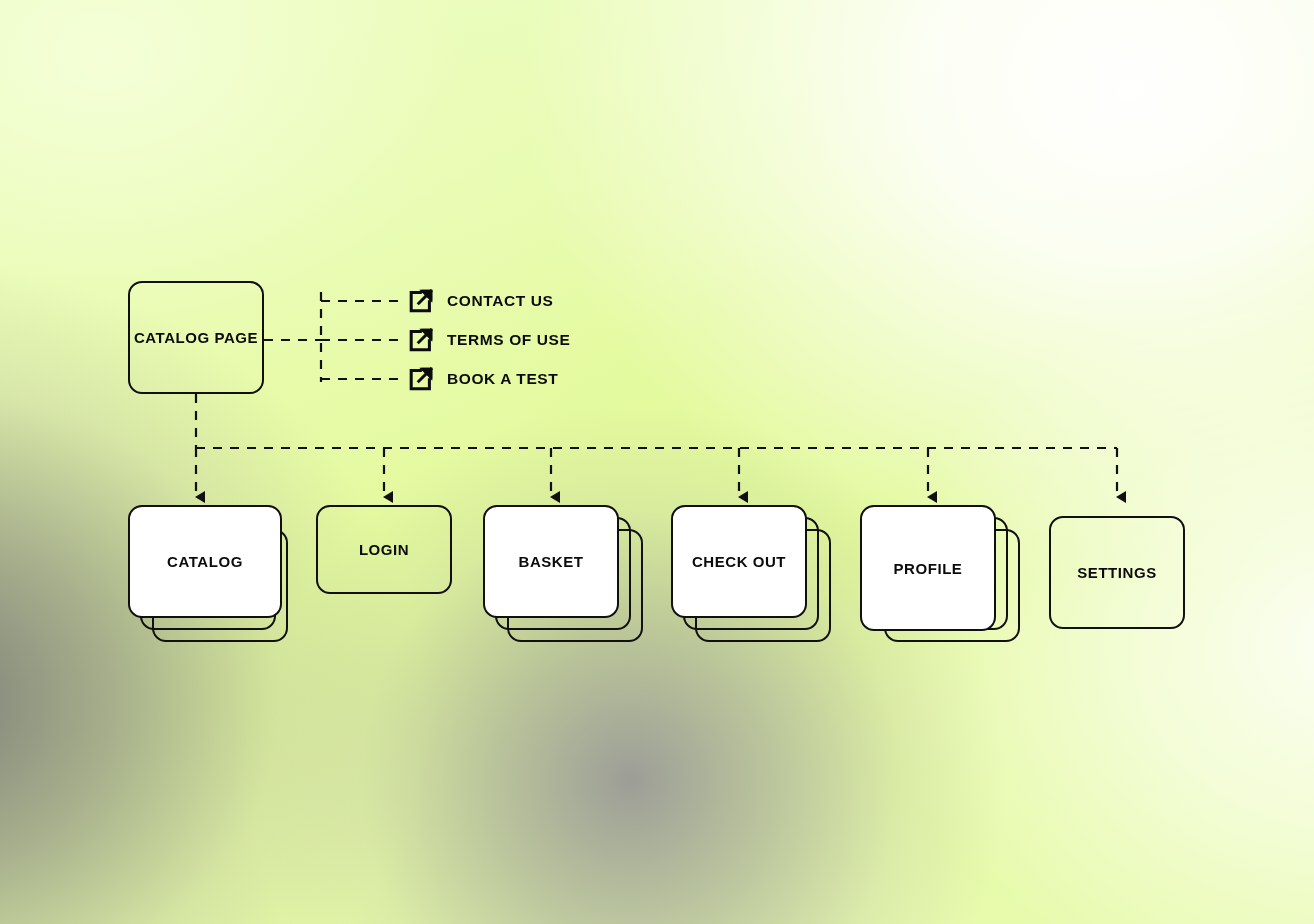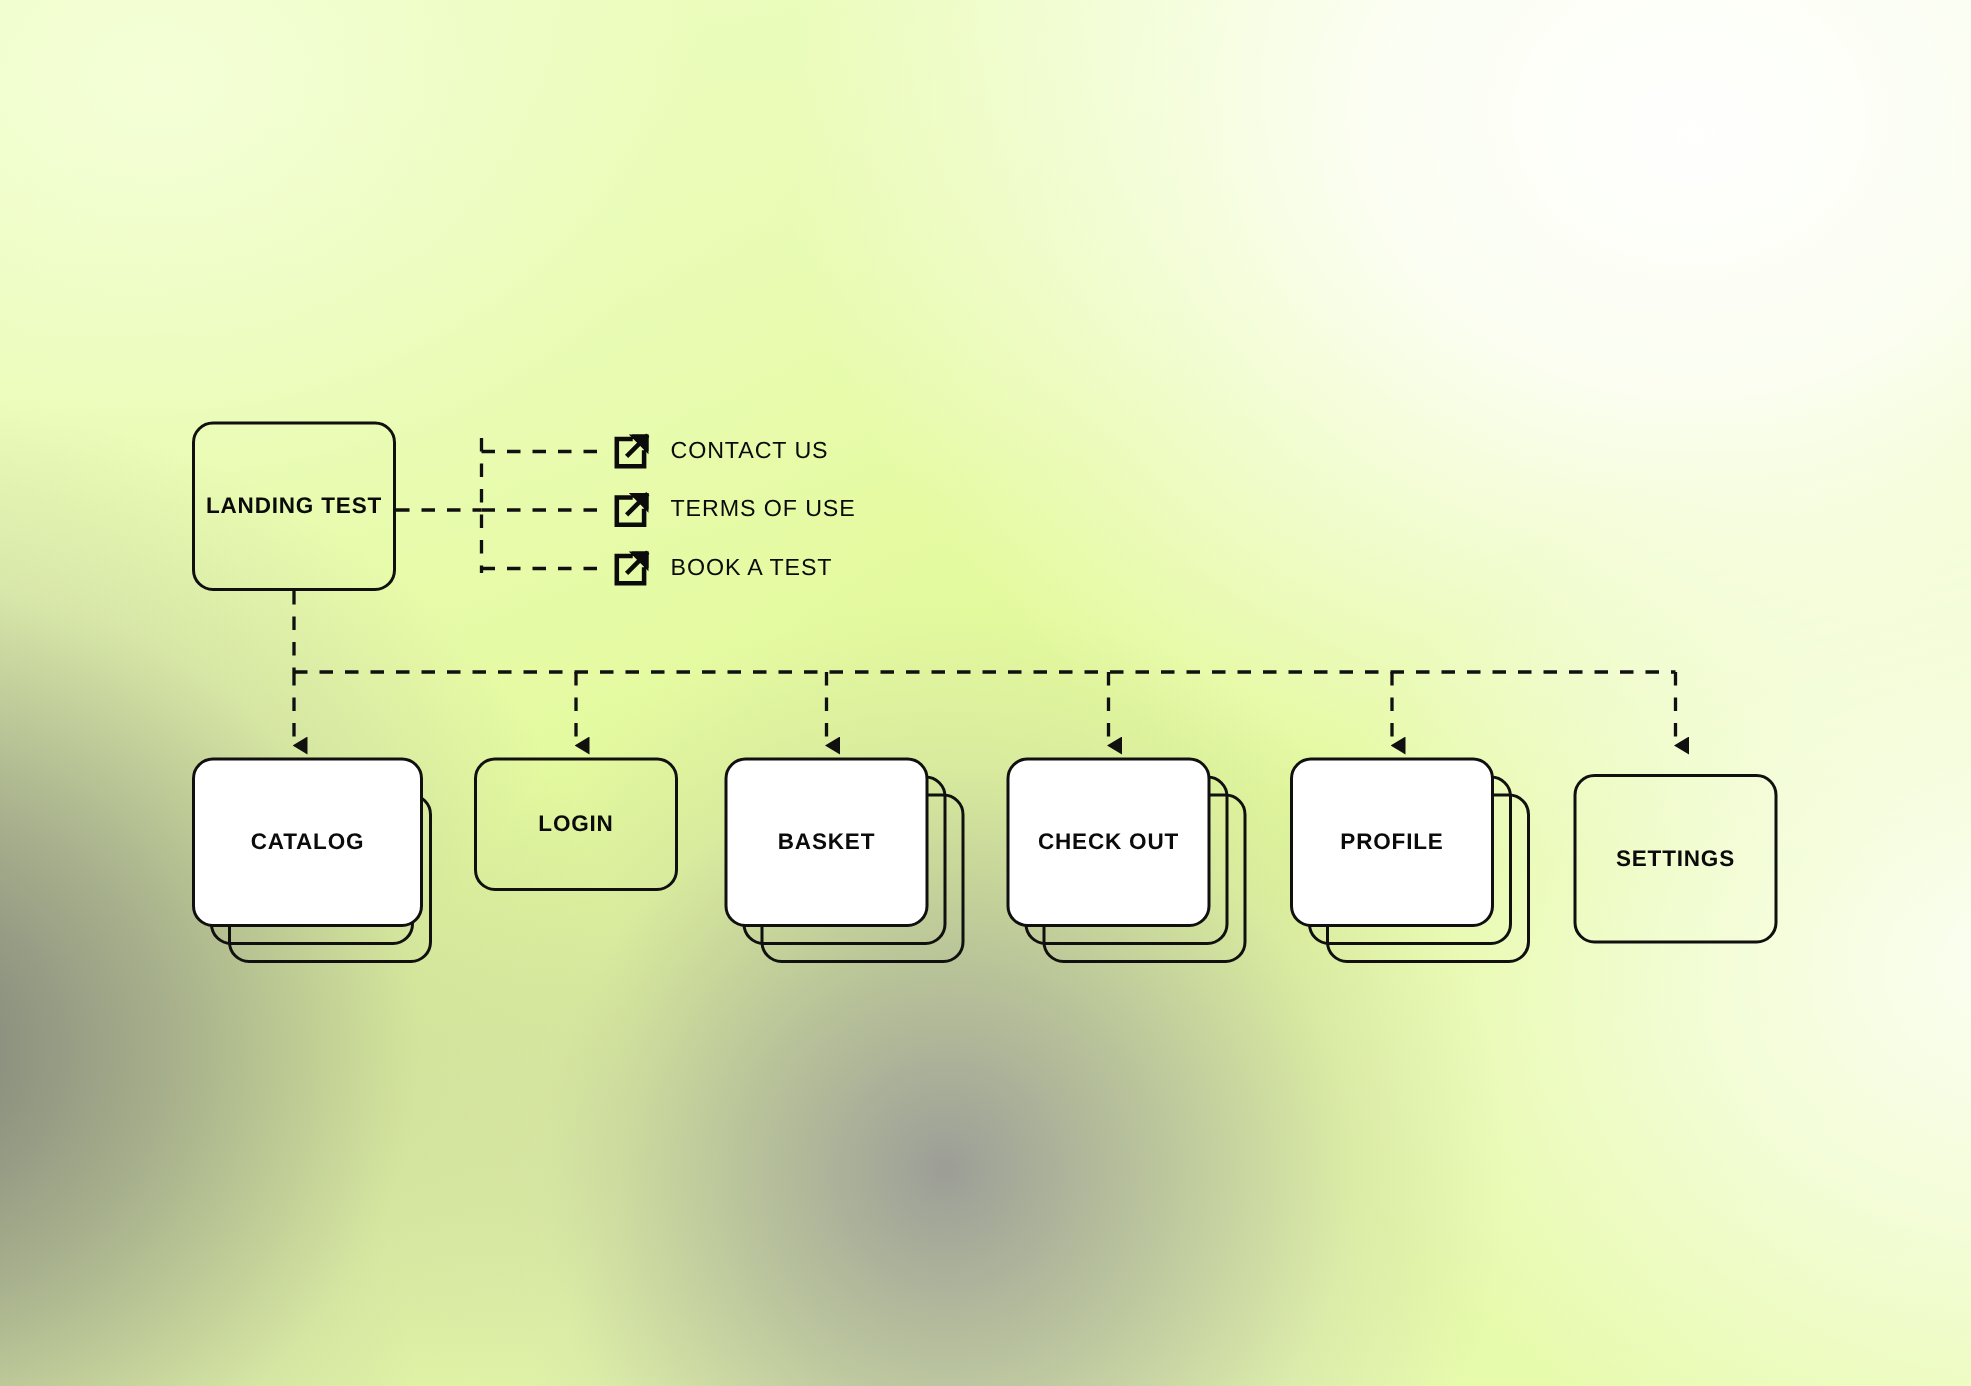--- a/index.html
+++ b/index.html
@@ -80,21 +80,21 @@
     gap: 12px;
   }
   .ext-icon {
     width: 28px;
     height: 28px;
     flex: 0 0 28px;
     display: block;
   }
   .ext-label {
     font-size: 15.5px;
-    font-weight: normal;
+    font-weight: bold;
     letter-spacing: 0.6px;
     color: #0b0b0b;
     white-space: nowrap;
   }
 </style>
 </head>
 <body>
 
 <div id="canvas">
 
@@ -120,21 +120,21 @@
 
       <path d="M264,340 L321,340"></path>
       <path d="M321,292 L321,382"></path>
       <path d="M321,301 L404,301"></path>
       <path d="M321,340 L404,340"></path>
       <path d="M321,379 L404,379"></path>
     </g>
   </svg>
 
   <div class="node transparent" style="left:128px; top:281px; width:136px; height:113px;">
-    <span class="node-label">LANDING TEST</span>
+    <span class="node-label">CATALOG PAGE</span>
   </div>
 
   <div class="ext-row" style="left:407px; top:287px;">
     <svg class="ext-icon" viewBox="0 0 24 24" fill="none" stroke="#0b0b0b" stroke-width="2.6" stroke-linecap="square" stroke-linejoin="miter">
       <path d="M19.2 12.6 V20.4 H3.6 V4.8 H11.4"></path>
       <path d="M10.1 13.9 L20.4 3.6"></path>
       <path d="M13.6 3.6 H20.4 V10.4"></path>
       <path d="M13.6 3.6 H20.4 V10.4 Z" fill="#0b0b0b"></path>
     </svg>
     <span class="ext-label">CONTACT US</span>
@@ -177,21 +177,21 @@
   </div>
 
   <div class="stack-card" style="left:695px; top:529px; width:136px; height:113px;"></div>
   <div class="stack-card" style="left:683px; top:517px; width:136px; height:113px;"></div>
   <div class="node filled" style="left:671px; top:505px; width:136px; height:113px;">
     <span class="node-label">CHECK OUT</span>
   </div>
 
   <div class="stack-card" style="left:884px; top:529px; width:136px; height:113px;"></div>
   <div class="stack-card" style="left:872px; top:517px; width:136px; height:113px;"></div>
-  <div class="node filled" style="left:860px; top:505px; width:136px; height:113px;">
+  <div class="node filled" style="left:860px; top:505px; width:136px; height:126px;">
     <span class="node-label">PROFILE</span>
   </div>
 
   <div class="node transparent" style="left:1049px; top:516px; width:136px; height:113px;">
     <span class="node-label">SETTINGS</span>
   </div>
 
 </div>
 
 </body></html>

